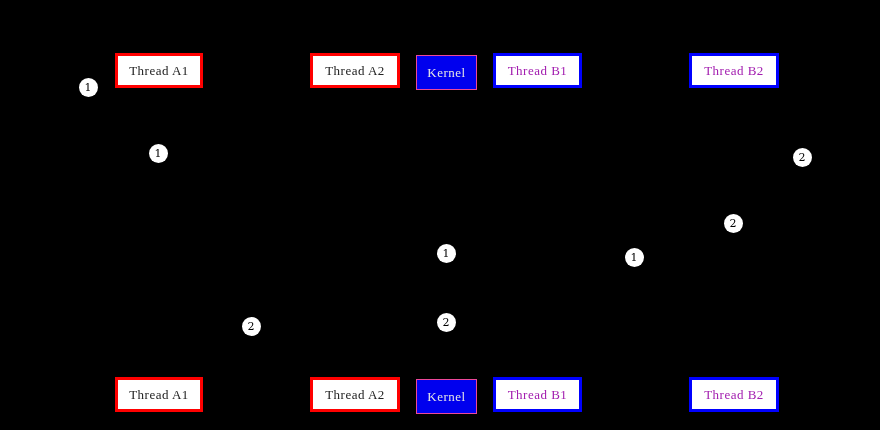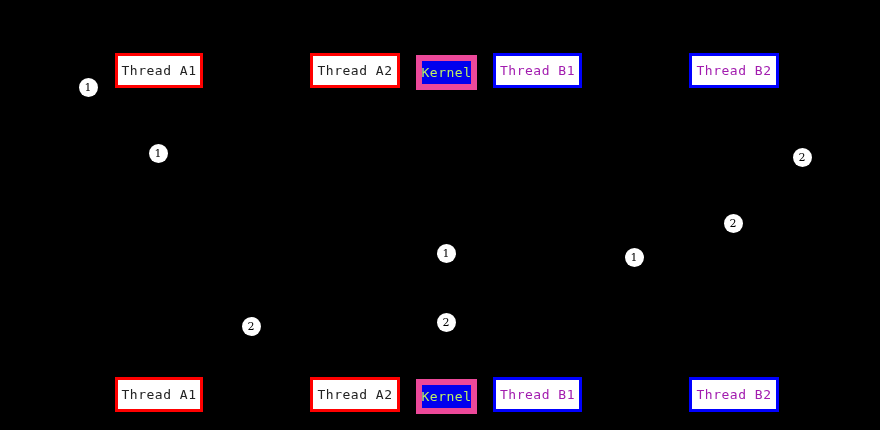--- a/index.html
+++ b/index.html
@@ -28,38 +28,39 @@
     justify-content: center;
     height: 35px;
     font-size: 13px;
     letter-spacing: 0.5px;
     white-space: nowrap;
     line-height: 1;
   }
   .participant .p-label {
     display: block;
     padding: 0 2px;
+    font-family: Liberation Serif, serif;
   }
   
   .p-red {
     background: #ffffff;
     border: 3px solid #ff0000;
     color: #222222;
   }
   
   .p-blue {
     background: #ffffff;
     border: 3px solid #0000ff;
     color: #a21caf;
   }
   
   .p-solid-blue {
     background: #0000ee;
-    border: 6px solid #ec4899;
-    color: #bef264;
+    border: 1px solid #ec4899;
+    color: #e5e5e5;
   }
 
   
   .lifeline {
     position: absolute;
     width: 1px;
     background: #000000;
     top: 88px;
     height: 289px;
   }

